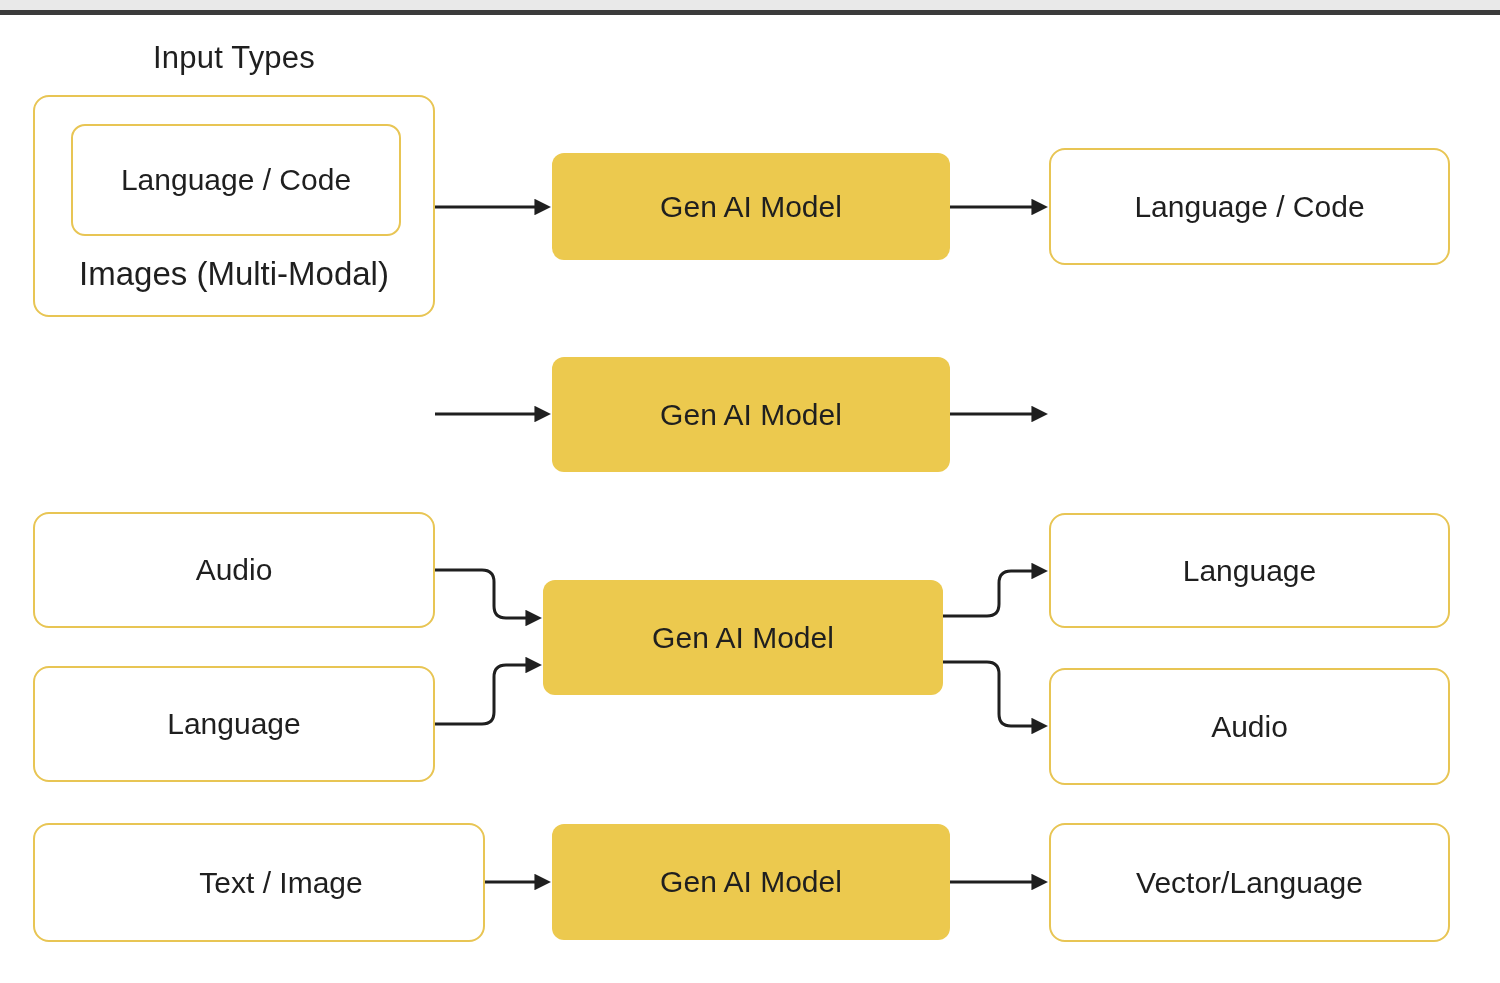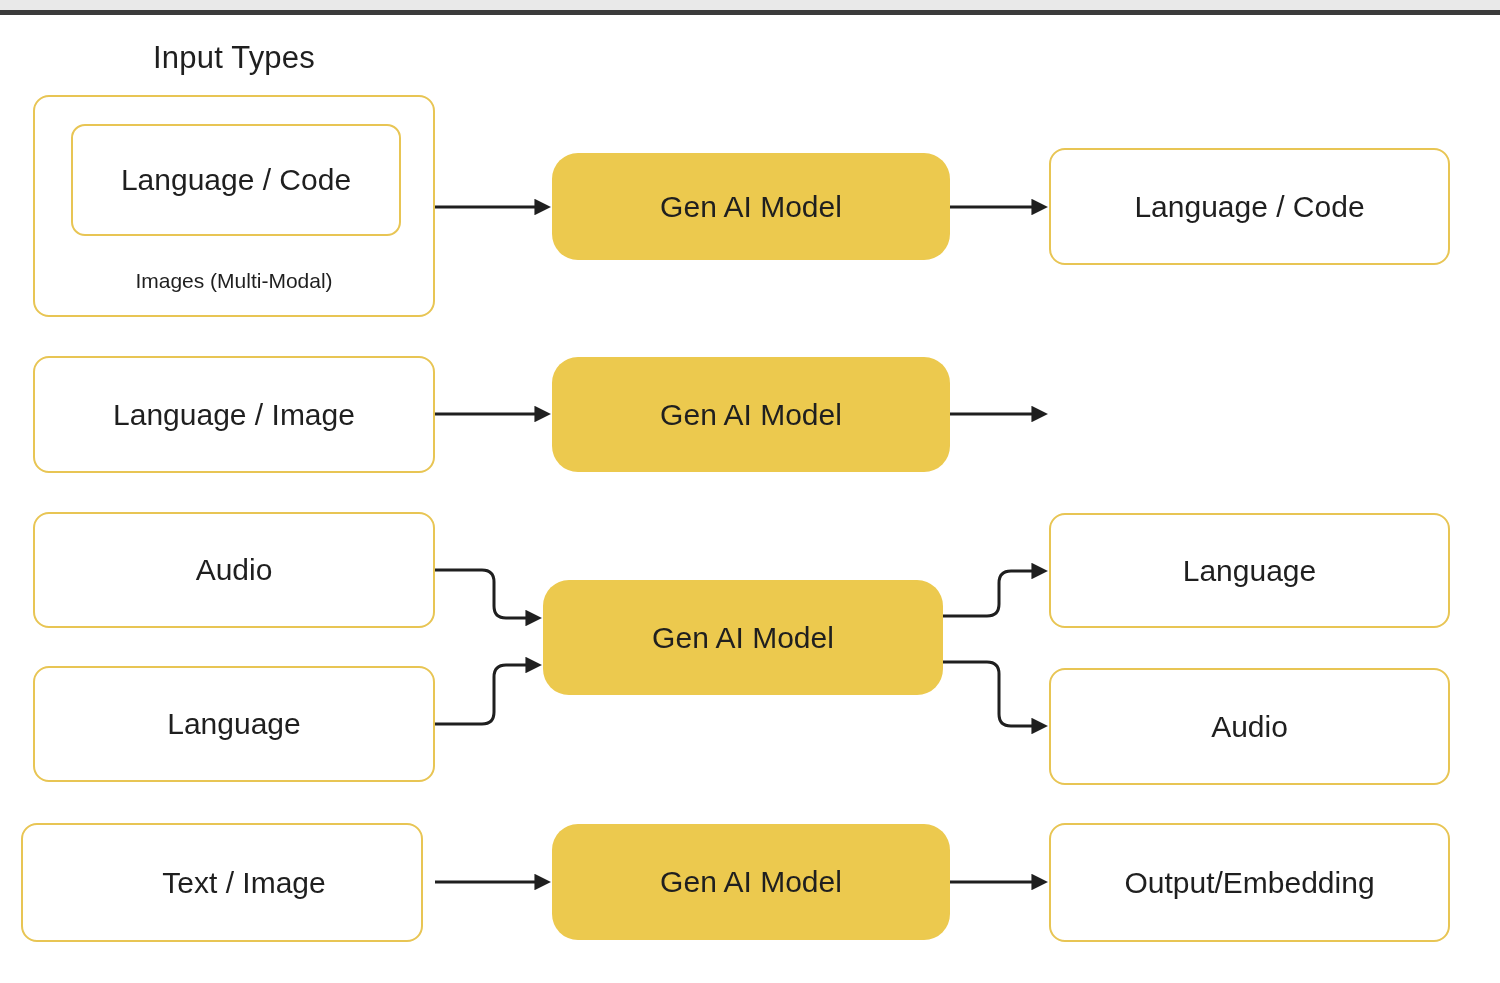--- a/index.html
+++ b/index.html
@@ -22,43 +22,43 @@
     font-size:31px;font-weight:500;letter-spacing:.2px;
   }
   .title.input{left:33px;top:30px;width:402px;}
   .title.output{left:1049px;top:50px;width:401px;}
   .node{
     position:absolute;display:flex;align-items:center;justify-content:center;
     background:#fff;border:2.5px solid var(--box-border);border-radius:16px;
     color:var(--text);font-size:30px;box-sizing:border-box;text-align:center;
   }
   .model{
-    background:var(--model-fill);border:none;border-radius:26px;text-align:right;
+    background:var(--model-fill);border:none;border-radius:12px;text-align:right;
   }
   
   .r1-outer{left:33px;top:85px;width:402px;height:222px;display:block;}
   .r1-inner{left:36px;top:27px;width:330px;height:112px;border-radius:14px;}
   .r1-sub{
     position:absolute;left:0;bottom:22px;width:100%;text-align:center;
-    color:var(--text);font-size:21px;
+    color:var(--text);font-size:33px;
   }
   .r1-model{left:552px;top:143px;width:398px;height:107px;}
   .r1-out{left:1049px;top:138px;width:401px;height:117px;}
   
   .r2-in{left:33px;top:346px;width:402px;height:117px;}
   .r2-model{left:552px;top:347px;width:398px;height:115px;}
   .r2-out{left:1049px;top:346px;width:401px;height:117px;}
   
   .r3-in-a{left:33px;top:502px;width:402px;height:116px;}
   .r3-in-b{left:33px;top:656px;width:402px;height:116px;}
   .r3-model{left:543px;top:570px;width:400px;height:115px;}
   .r3-out-a{left:1049px;top:503px;width:401px;height:115px;}
   .r3-out-b{left:1049px;top:658px;width:401px;height:117px;}
   
-  .r4-in{left:21px;top:813px;width:402px;height:119px;padding-left:44px;}
+  .r4-in{left:33px;top:813px;width:452px;height:119px;padding-left:44px;}
   .r4-model{left:552px;top:814px;width:398px;height:116px;}
   .r4-out{left:1049px;top:813px;width:401px;height:119px;}
 
   svg.wires{position:absolute;left:0;top:0;width:1500px;height:983px;pointer-events:none;}
   svg.wires path{stroke:var(--arrow);stroke-width:3;fill:none;stroke-linecap:butt;}
   svg.wires .arrowhead{fill:var(--arrow);stroke:none;}
 </style>
 </head>
 <body>
 
@@ -85,25 +85,24 @@
 
   <div class="title input">Input Types</div>
 
   <div class="node r1-outer">
     <div class="node r1-inner">Language / Code</div>
     <div class="r1-sub">Images (Multi-Modal)</div>
   </div>
   <div class="node model r1-model">Gen AI Model</div>
   <div class="node r1-out">Language / Code</div>
 
-  <div class="node r2-in">Language / Image</div>
   <div class="node model r2-model">Gen AI Model</div>
 
   <div class="node r3-in-a">Audio</div>
   <div class="node r3-in-b">Language</div>
   <div class="node model r3-model">Gen AI Model</div>
   <div class="node r3-out-a">Language</div>
   <div class="node r3-out-b">Audio</div>
 
   <div class="node r4-in">Text / Image</div>
   <div class="node model r4-model">Gen AI Model</div>
-  <div class="node r4-out">Output/Embedding</div>
+  <div class="node r4-out">Vector/Language</div>
 </div>
 
 </body></html>

